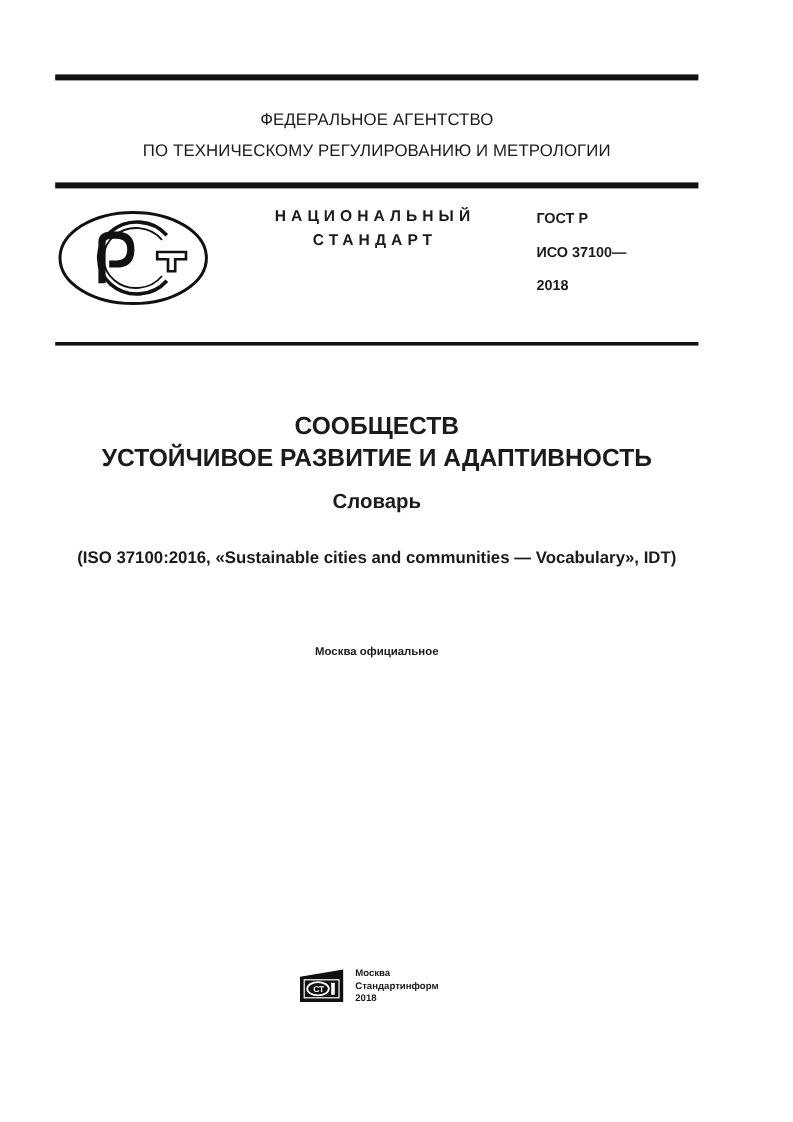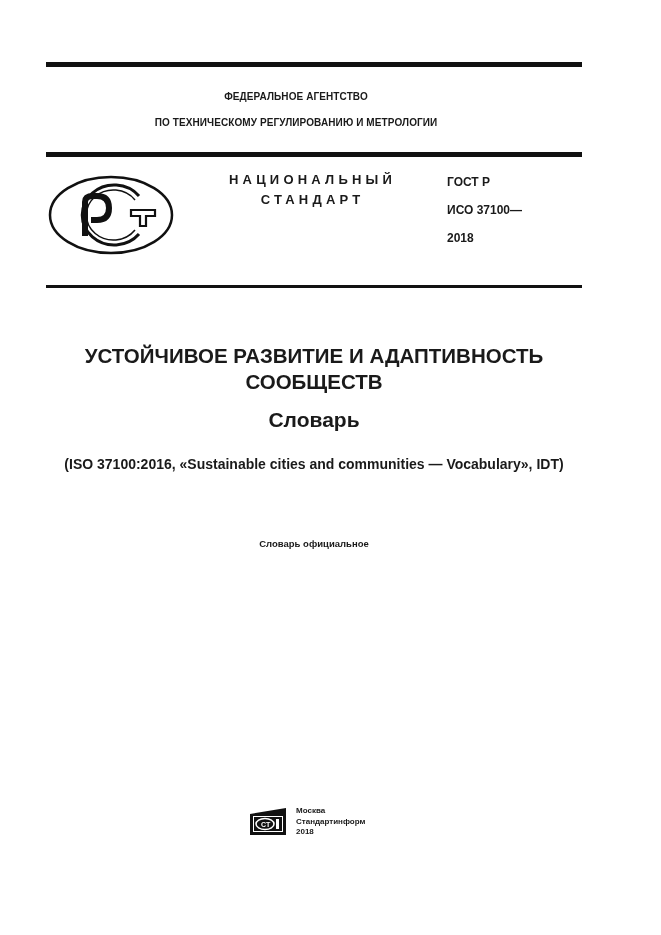--- a/index.html
+++ b/index.html
@@ -3,37 +3,37 @@
   <meta charset="utf-8">
   <style>
     html, body { margin: 0; padding: 0; }
     body {
       width: 661px; height: 935px; background: #ffffff; position: relative;
       font-family: "Liberation Sans", sans-serif; color: #1a1a1a; overflow: hidden;
     }
     .abs { position: absolute; }
     .rule { position: absolute; left: 46px; width: 536px; background: #111; }
     .agency {
-      position: absolute; left: 28px; width: 536px; text-align: center;
-      font-weight: bold; font-size: 10px; letter-spacing: 0.1px;
+      position: absolute; left: 46px; width: 536px; text-align: center;
+      font-weight: normal; font-size: 14px; letter-spacing: 0.1px;
     }
     .natl {
       position: absolute; left: 215px; width: 195px; text-align: center;
       font-weight: bold; font-size: 13px; letter-spacing: 4.2px; line-height: 20px;
     }
     .gost {
       position: absolute; left: 447px; font-weight: bold; font-size: 12px; line-height: 28px;
     }
     .title {
       position: absolute; left: 46px; width: 536px; text-align: center;
       font-weight: bold; font-size: 20.5px; line-height: 26px;
     }
     .subtitle {
       position: absolute; left: 46px; width: 536px; text-align: center;
-      font-weight: bold; font-size: 21px;
+      font-weight: bold; font-size: 17px;
     }
     .ref {
       position: absolute; left: 46px; width: 536px; text-align: center;
       font-weight: bold; font-size: 14px;
     }
     .edition {
       position: absolute; left: 46px; width: 536px; text-align: center;
       font-weight: bold; font-size: 9.5px;
     }
     .publisher {
@@ -71,29 +71,29 @@
 
 <div class="gost" style="top:168px;">
   <div>ГОСТ Р</div>
   <div>ИСО 37100—</div>
   <div>2018</div>
 </div>
 
 <div class="rule" style="top:285px;height:3px;"></div>
 
 <div class="title" style="top:343px;">
+  <div>СООБЩЕСТВ</div>
   <div>УСТОЙЧИВОЕ РАЗВИТИЕ И АДАПТИВНОСТЬ</div>
-  <div>СООБЩЕСТВ</div>
 </div>
 
 <div class="subtitle" style="top:408px;">Словарь</div>
 
 <div class="ref" style="top:456px;">(ISO 37100:2016, «Sustainable cities and communities — Vocabulary», IDT)</div>
 
-<div class="edition" style="top:538px;">Словарь официальное</div>
+<div class="edition" style="top:538px;">Москва официальное</div>
 
 <div class="abs" style="left:248px;top:806px;width:40px;height:31px;">
   <svg width="40" height="31" viewBox="0 0 40 31">
     <path d="M2 8 L38 2 L38 29 L2 29 Z" fill="#111"></path>
     <rect x="5" y="10" width="30" height="16" fill="#fff"></rect>
     <rect x="6" y="11" width="28" height="14" fill="#111"></rect>
     <ellipse cx="17" cy="18" rx="9" ry="5.5" fill="none" stroke="#fff" stroke-width="1.5"></ellipse>
     <text x="13" y="21" font-size="7" font-weight="bold" fill="#fff" font-family="Liberation Sans, sans-serif">СТ</text>
     <rect x="28" y="13" width="3" height="10" fill="#fff"></rect>
   </svg>

